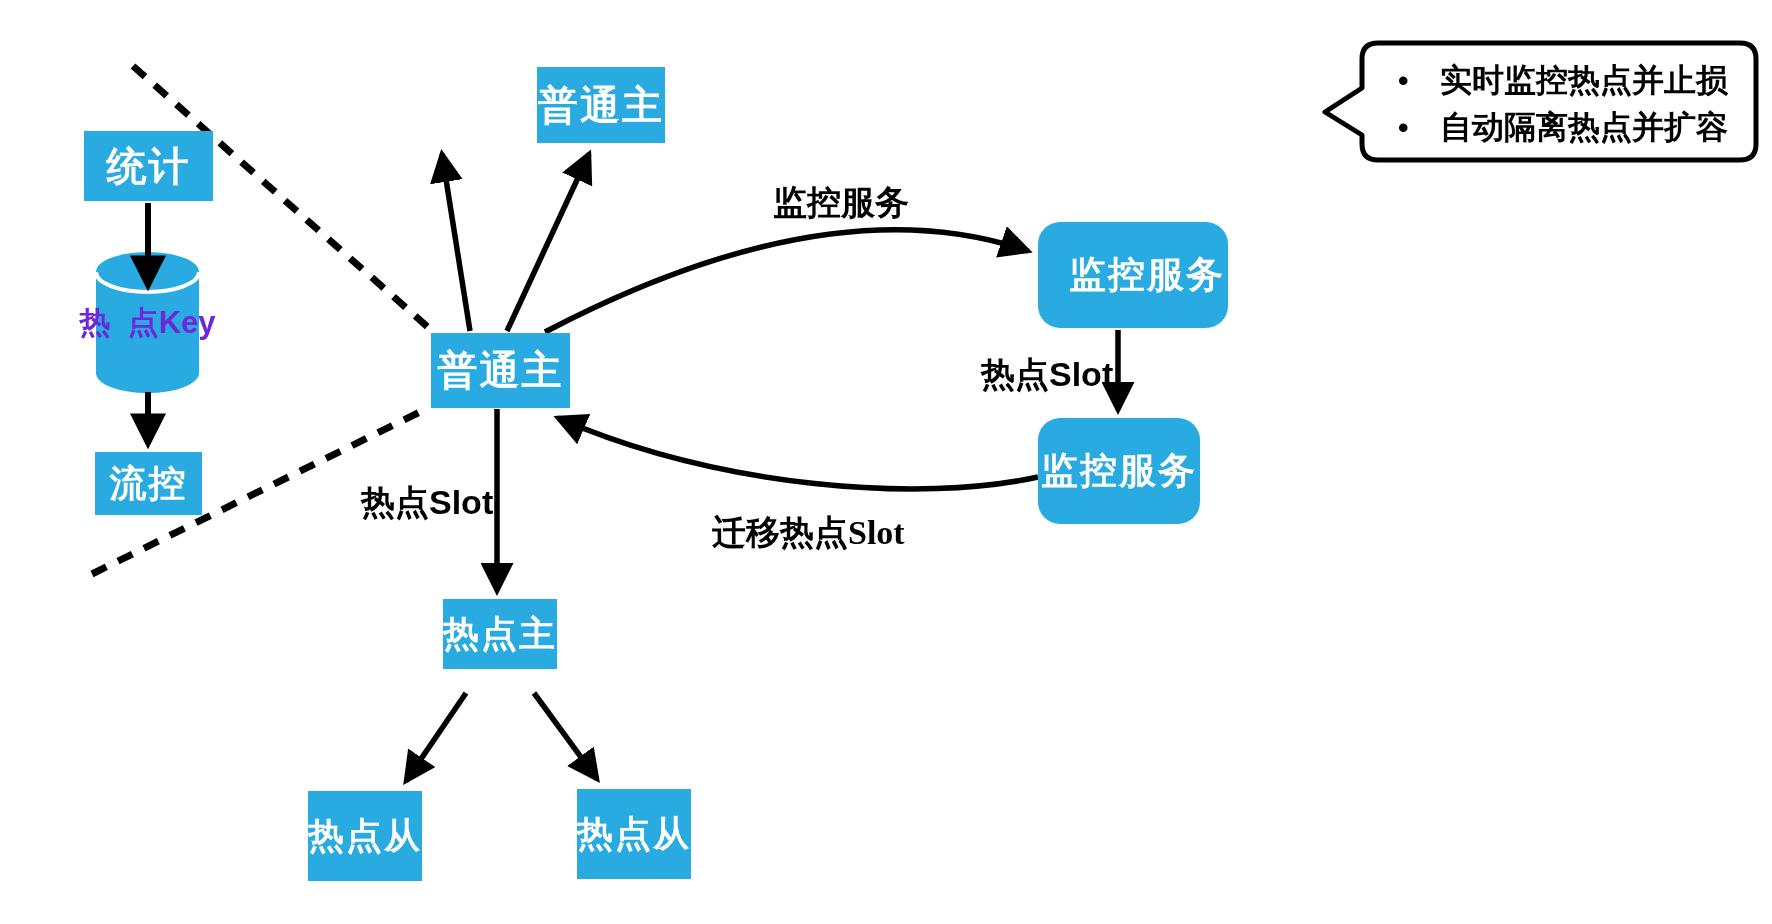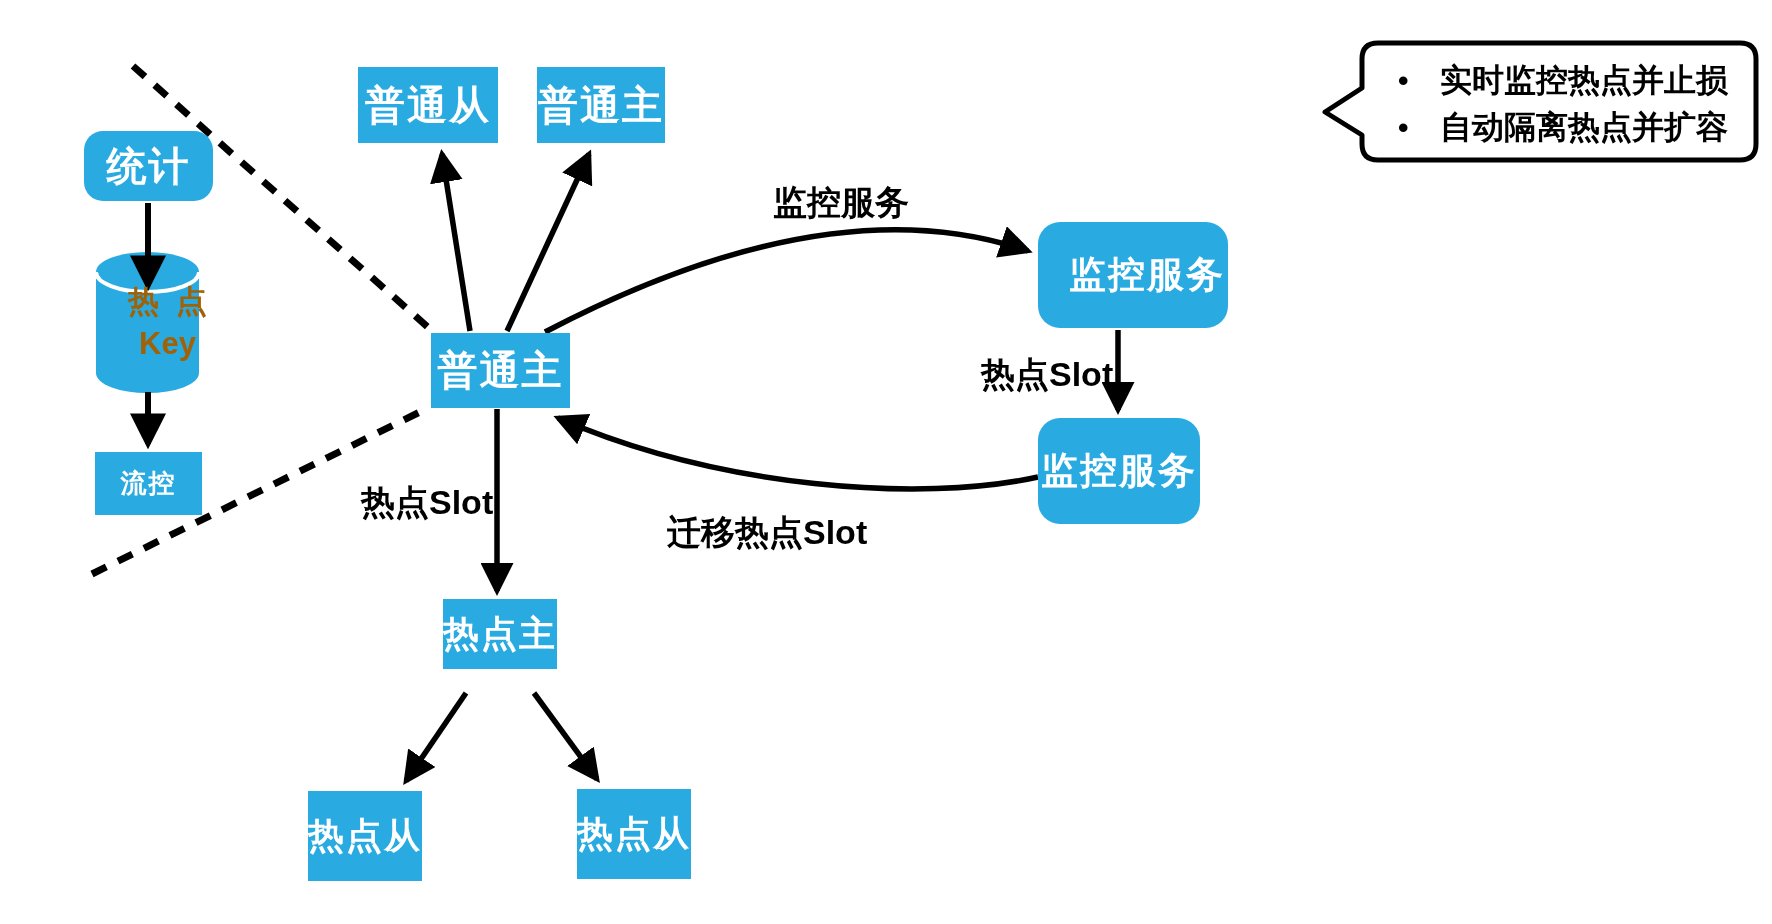--- a/index.html
+++ b/index.html
@@ -18,48 +18,47 @@
   .node{
     position:absolute;
     background:var(--blue);
     color:#ffffff;
     font-weight:bold;
     display:flex;align-items:center;justify-content:center;
     letter-spacing:2px;
     white-space:nowrap;
   }
   .rounded{border-radius:22px;}
-  #n-stats      {left:84px;  top:131px; width:129px; height:70px;  font-size:40px;border-radius:19px;}
-  #n-flow       {left:95px;  top:452px; width:107px; height:63px;  font-size:26px;}
+  #n-stats      {left:84px;  top:131px; width:129px; height:70px;  font-size:40px;}
+  #n-flow       {left:95px;  top:452px; width:107px; height:63px;  font-size:37px;}
   #n-ns-top     {left:358px; top:67px;  width:140px; height:76px;  font-size:40px;}
   #n-nm-top     {left:537px; top:67px;  width:128px; height:76px;  font-size:40px;}
   #n-nm-center  {left:431px; top:333px; width:139px; height:75px;  font-size:40px;}
   #n-monitor    {left:1038px;top:222px; width:162px; height:106px; font-size:37px;padding-left:28px;}
   #n-migrate    {left:1038px;top:418px; width:162px; height:106px; font-size:37px;}
   #n-hm         {left:443px; top:599px; width:114px; height:70px;  font-size:36px;}
   #n-hs-left    {left:308px; top:791px; width:114px; height:90px;  font-size:36px;}
   #n-hs-right   {left:577px; top:789px; width:114px; height:90px;  font-size:36px;}
 
   .cyl-text{
     position:absolute;left:96px;top:268px;width:103px;height:110px;
-    color:#a16207;font-weight:bold;font-size:31px;line-height:42px;
-    display:flex;flex-direction:column;align-items:center;justify-content:center;
+    color:#6d28d9;font-weight:bold;font-size:31px;line-height:42px;
+    display:flex;flex-direction:row;align-items:center;justify-content:center;
     white-space:pre;
-    padding-left:20px;
   }
   .edge-label{
     position:absolute;
     color:var(--ink);
     font-weight:bold;
     font-size:34px;
     white-space:nowrap;
   }
   #l-query   {left:773px; top:180px;}
   #l-slot-r  {left:981px; top:352px;}
-  #l-migrate {left:667px; top:510px;}
+  #l-migrate {left:712px; top:510px;font-family:Liberation Serif, serif;}
   #l-slot-l  {left:361px; top:480px;}
 
   .callout-text{
     position:absolute;left:1398px;top:57px;width:346px;
     color:var(--ink);font-weight:bold;font-size:32px;line-height:47px;
   }
   .callout-row{display:flex;align-items:baseline;}
   .callout-row .bullet{width:42px;text-align:left;font-size:30px;}
 </style>
 </head>
@@ -94,21 +93,20 @@
 
     <path d="M 545,332 Q 830,183 1028,251" fill="none" stroke="#000000" stroke-width="5.5" marker-end="url(#ah)"></path>
     <path d="M 1038,477 C 920,503 720,488 558,418" fill="none" stroke="#000000" stroke-width="5.5" marker-end="url(#ah)"></path>
 
     <path d="M 1378,43 H 1740 Q 1756,43 1756,59 V 144 Q 1756,160 1740,160 H 1378
              Q 1362,160 1362,144 V 135 L 1325,112 L 1362,88 V 59 Q 1362,43 1378,43 Z" fill="#ffffff" stroke="#000000" stroke-width="5" stroke-linejoin="round"></path>
   </svg>
 
   <div class="node" id="n-stats">统计</div>
   <div class="node" id="n-flow">流控</div>
-  <div class="node" id="n-ns-top">普通从</div>
   <div class="node" id="n-nm-top">普通主</div>
   <div class="node" id="n-nm-center">普通主</div>
   <div class="node rounded" id="n-monitor">监控服务</div>
   <div class="node rounded" id="n-migrate">监控服务</div>
   <div class="node" id="n-hm">热点主</div>
   <div class="node" id="n-hs-left">热点从</div>
   <div class="node" id="n-hs-right">热点从</div>
 
   <div class="cyl-text">
     <span>热  点</span>

